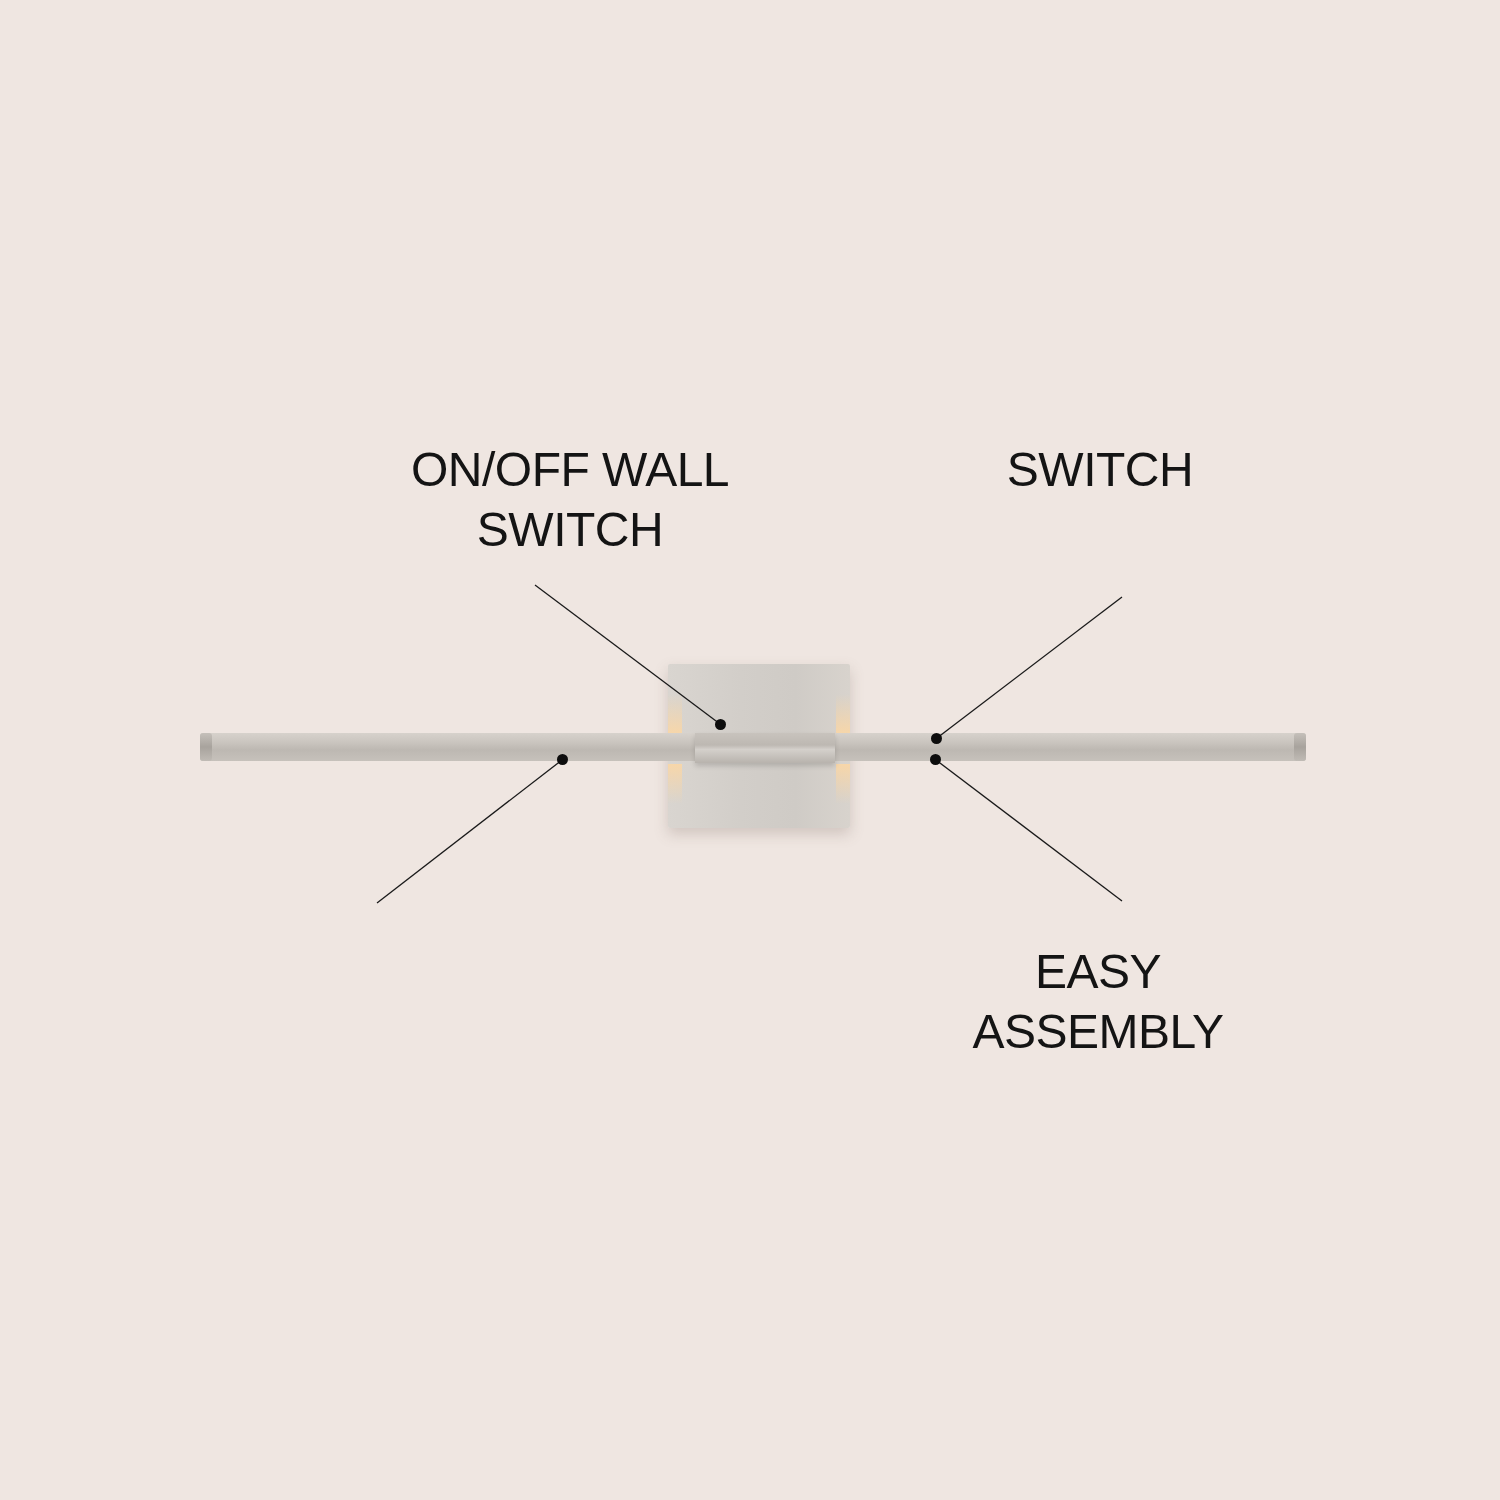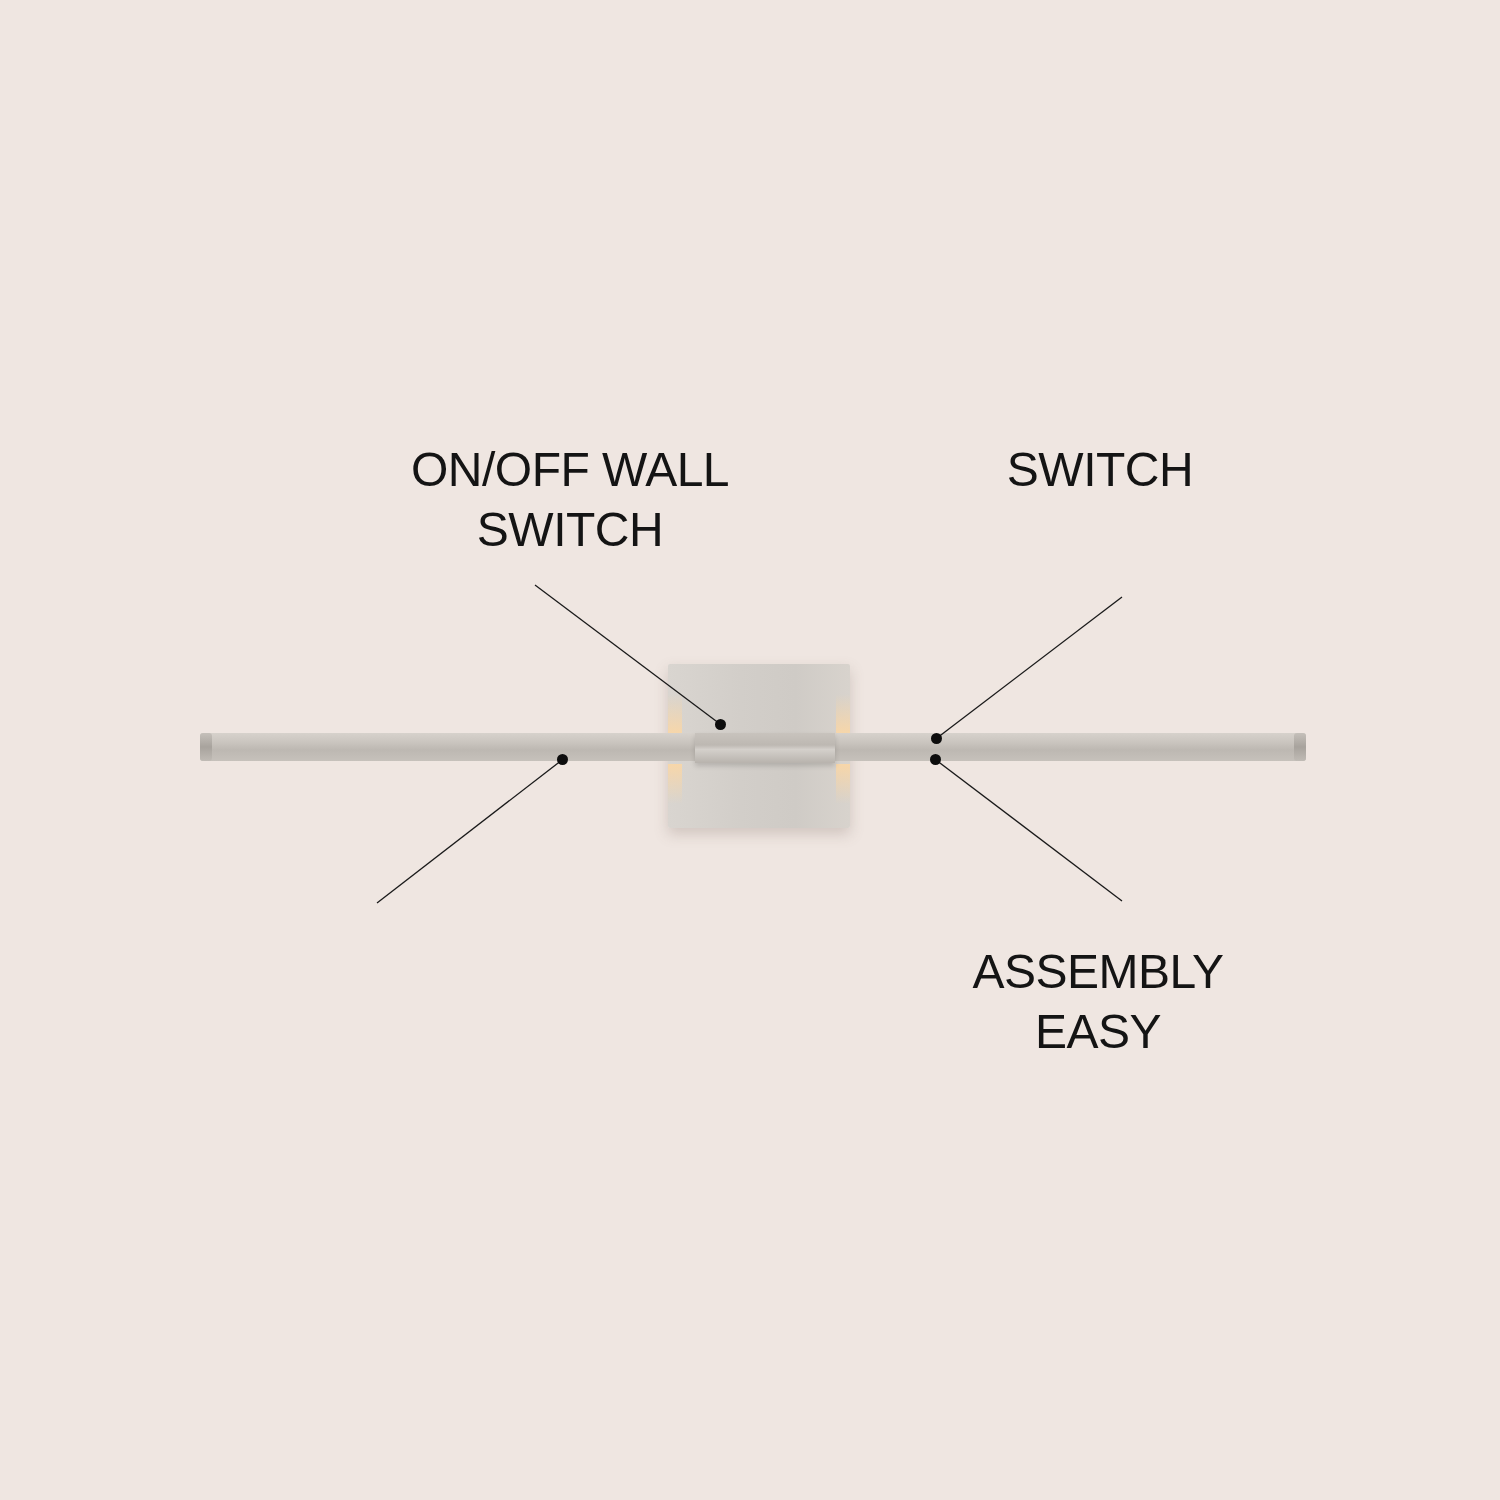--- a/index.html
+++ b/index.html
@@ -53,15 +53,15 @@
 <div class="label" style="left:370px;top:440px;width:400px;">
   <span>ON/OFF WALL</span>
   <span>SWITCH</span>
 </div>
 <div class="label" style="left:900px;top:440px;width:400px;">
   <span>SWITCH</span>
 </div>
 <div class="label" style="left:212px;top:942px;width:400px;">
 </div>
 <div class="label" style="left:898px;top:942px;width:400px;">
+  <span>EASY</span>
   <span>ASSEMBLY</span>
-  <span>EASY</span>
 </div>
 
 </body></html>

